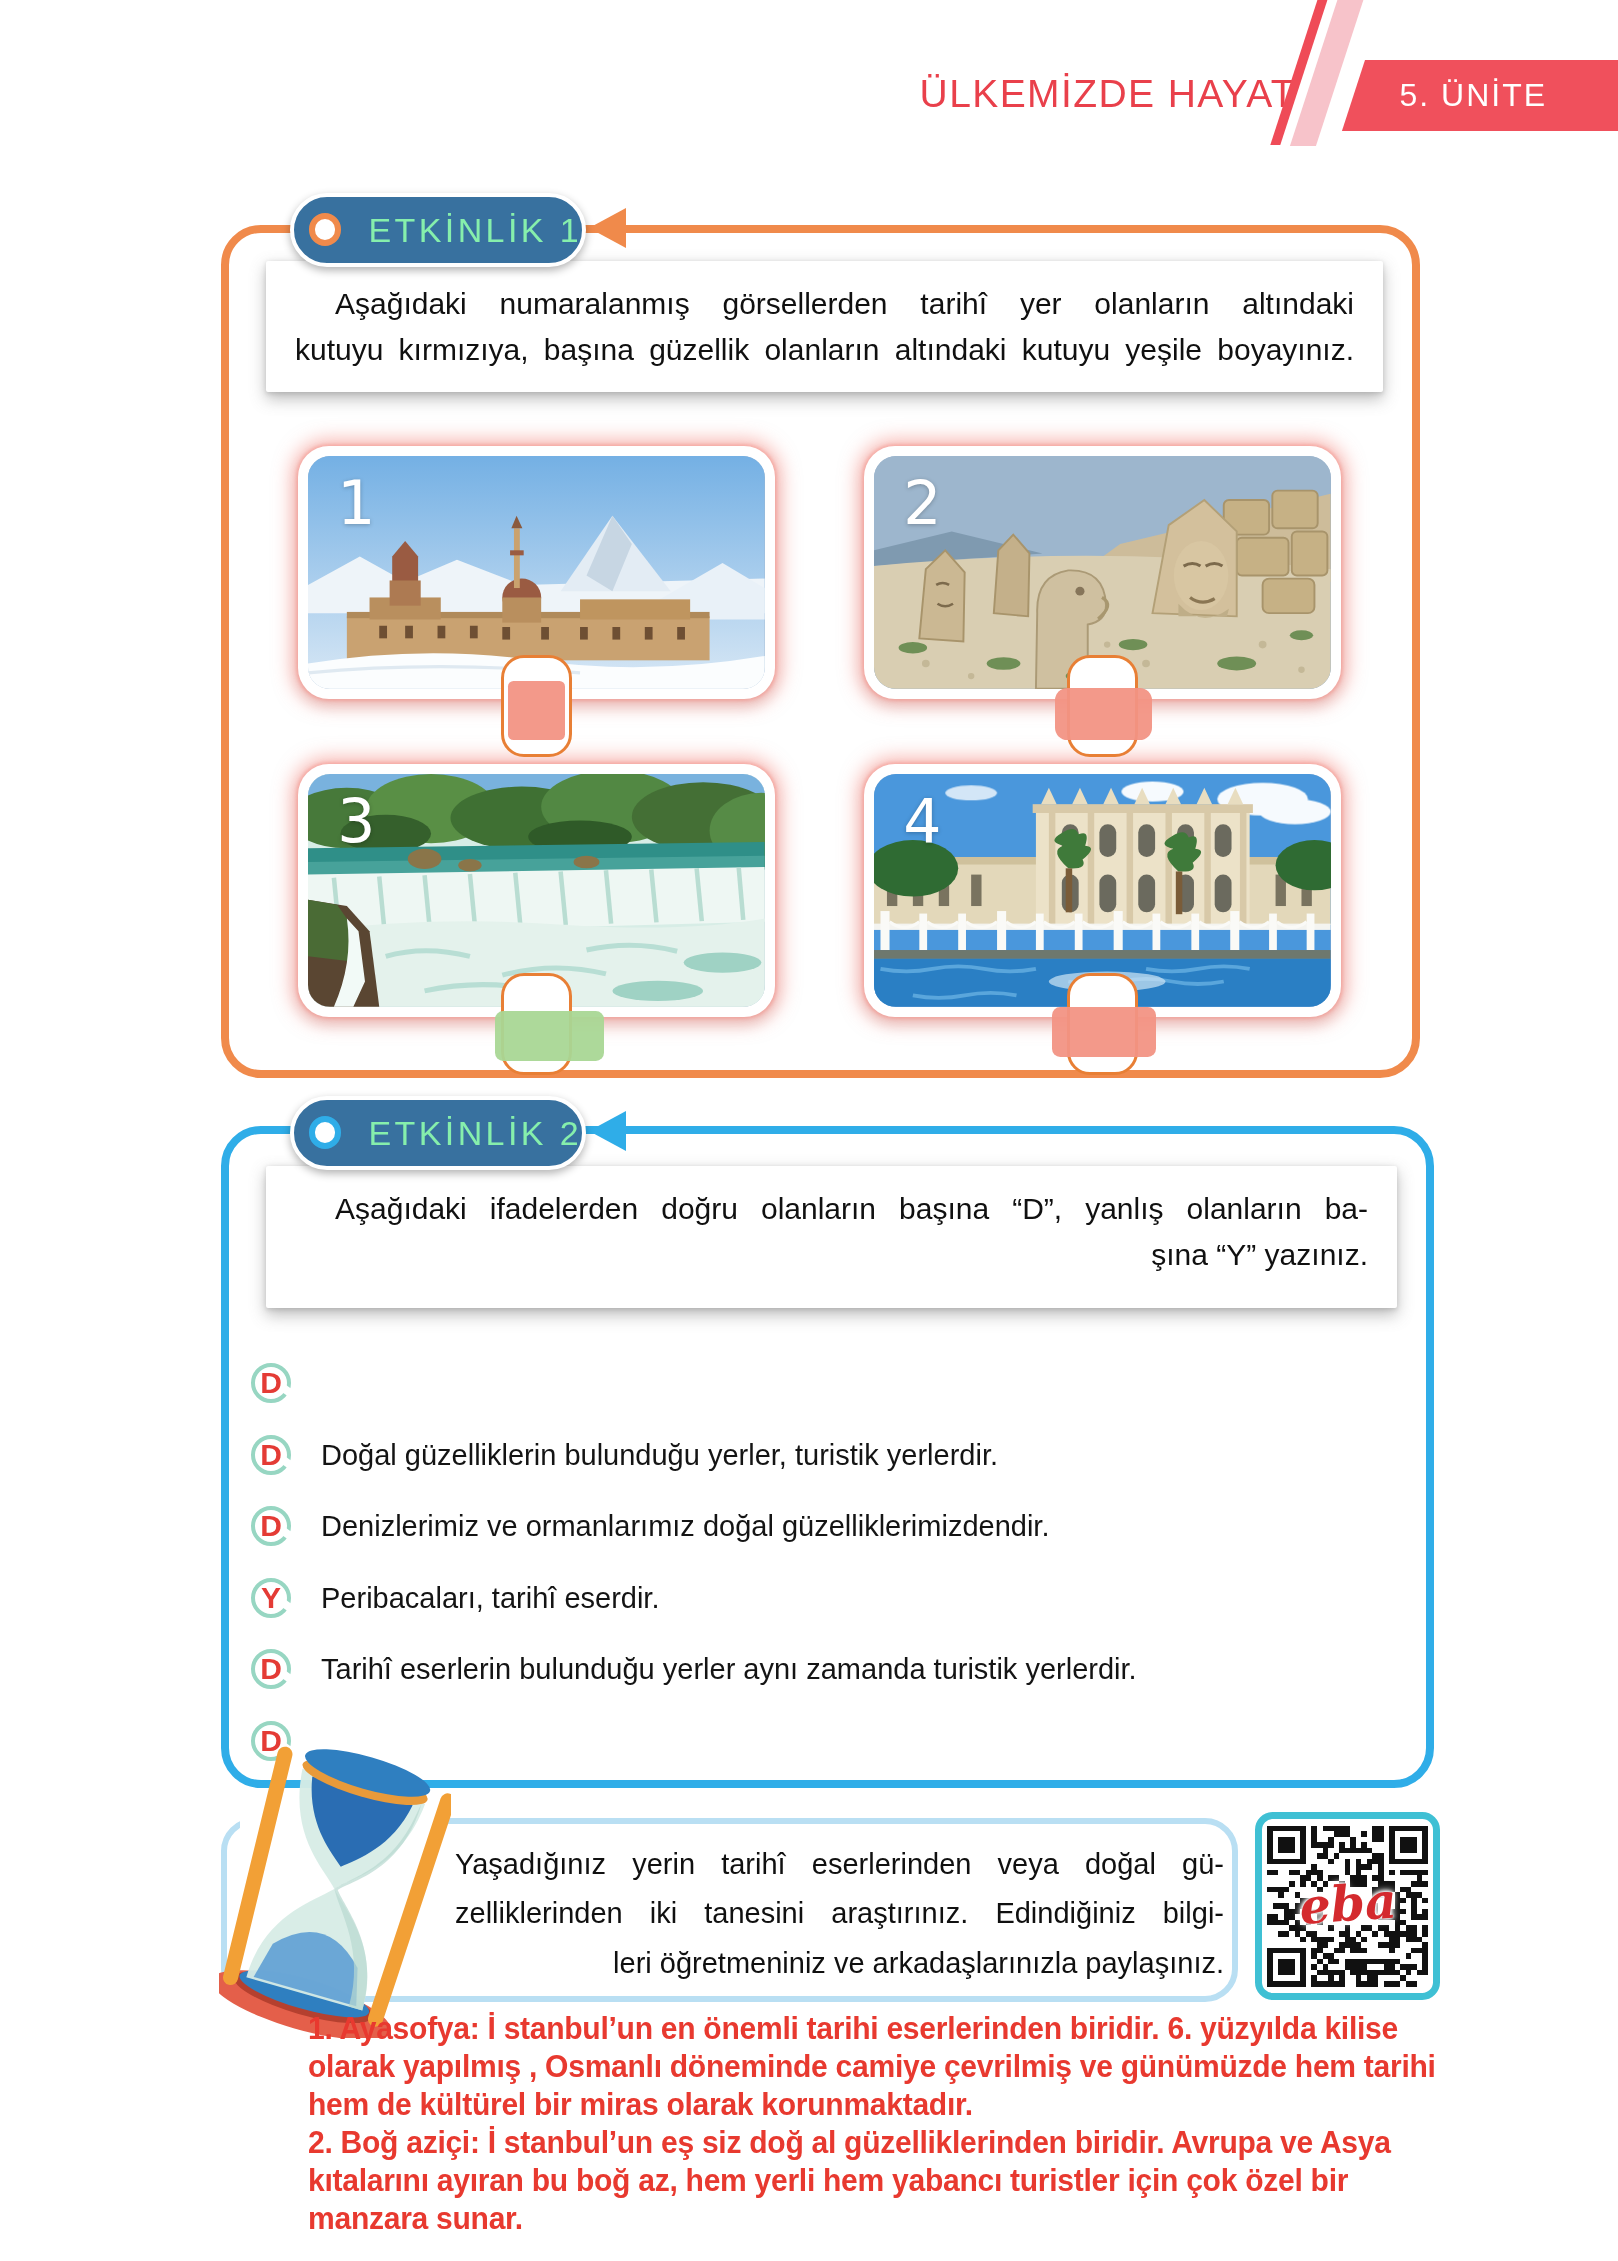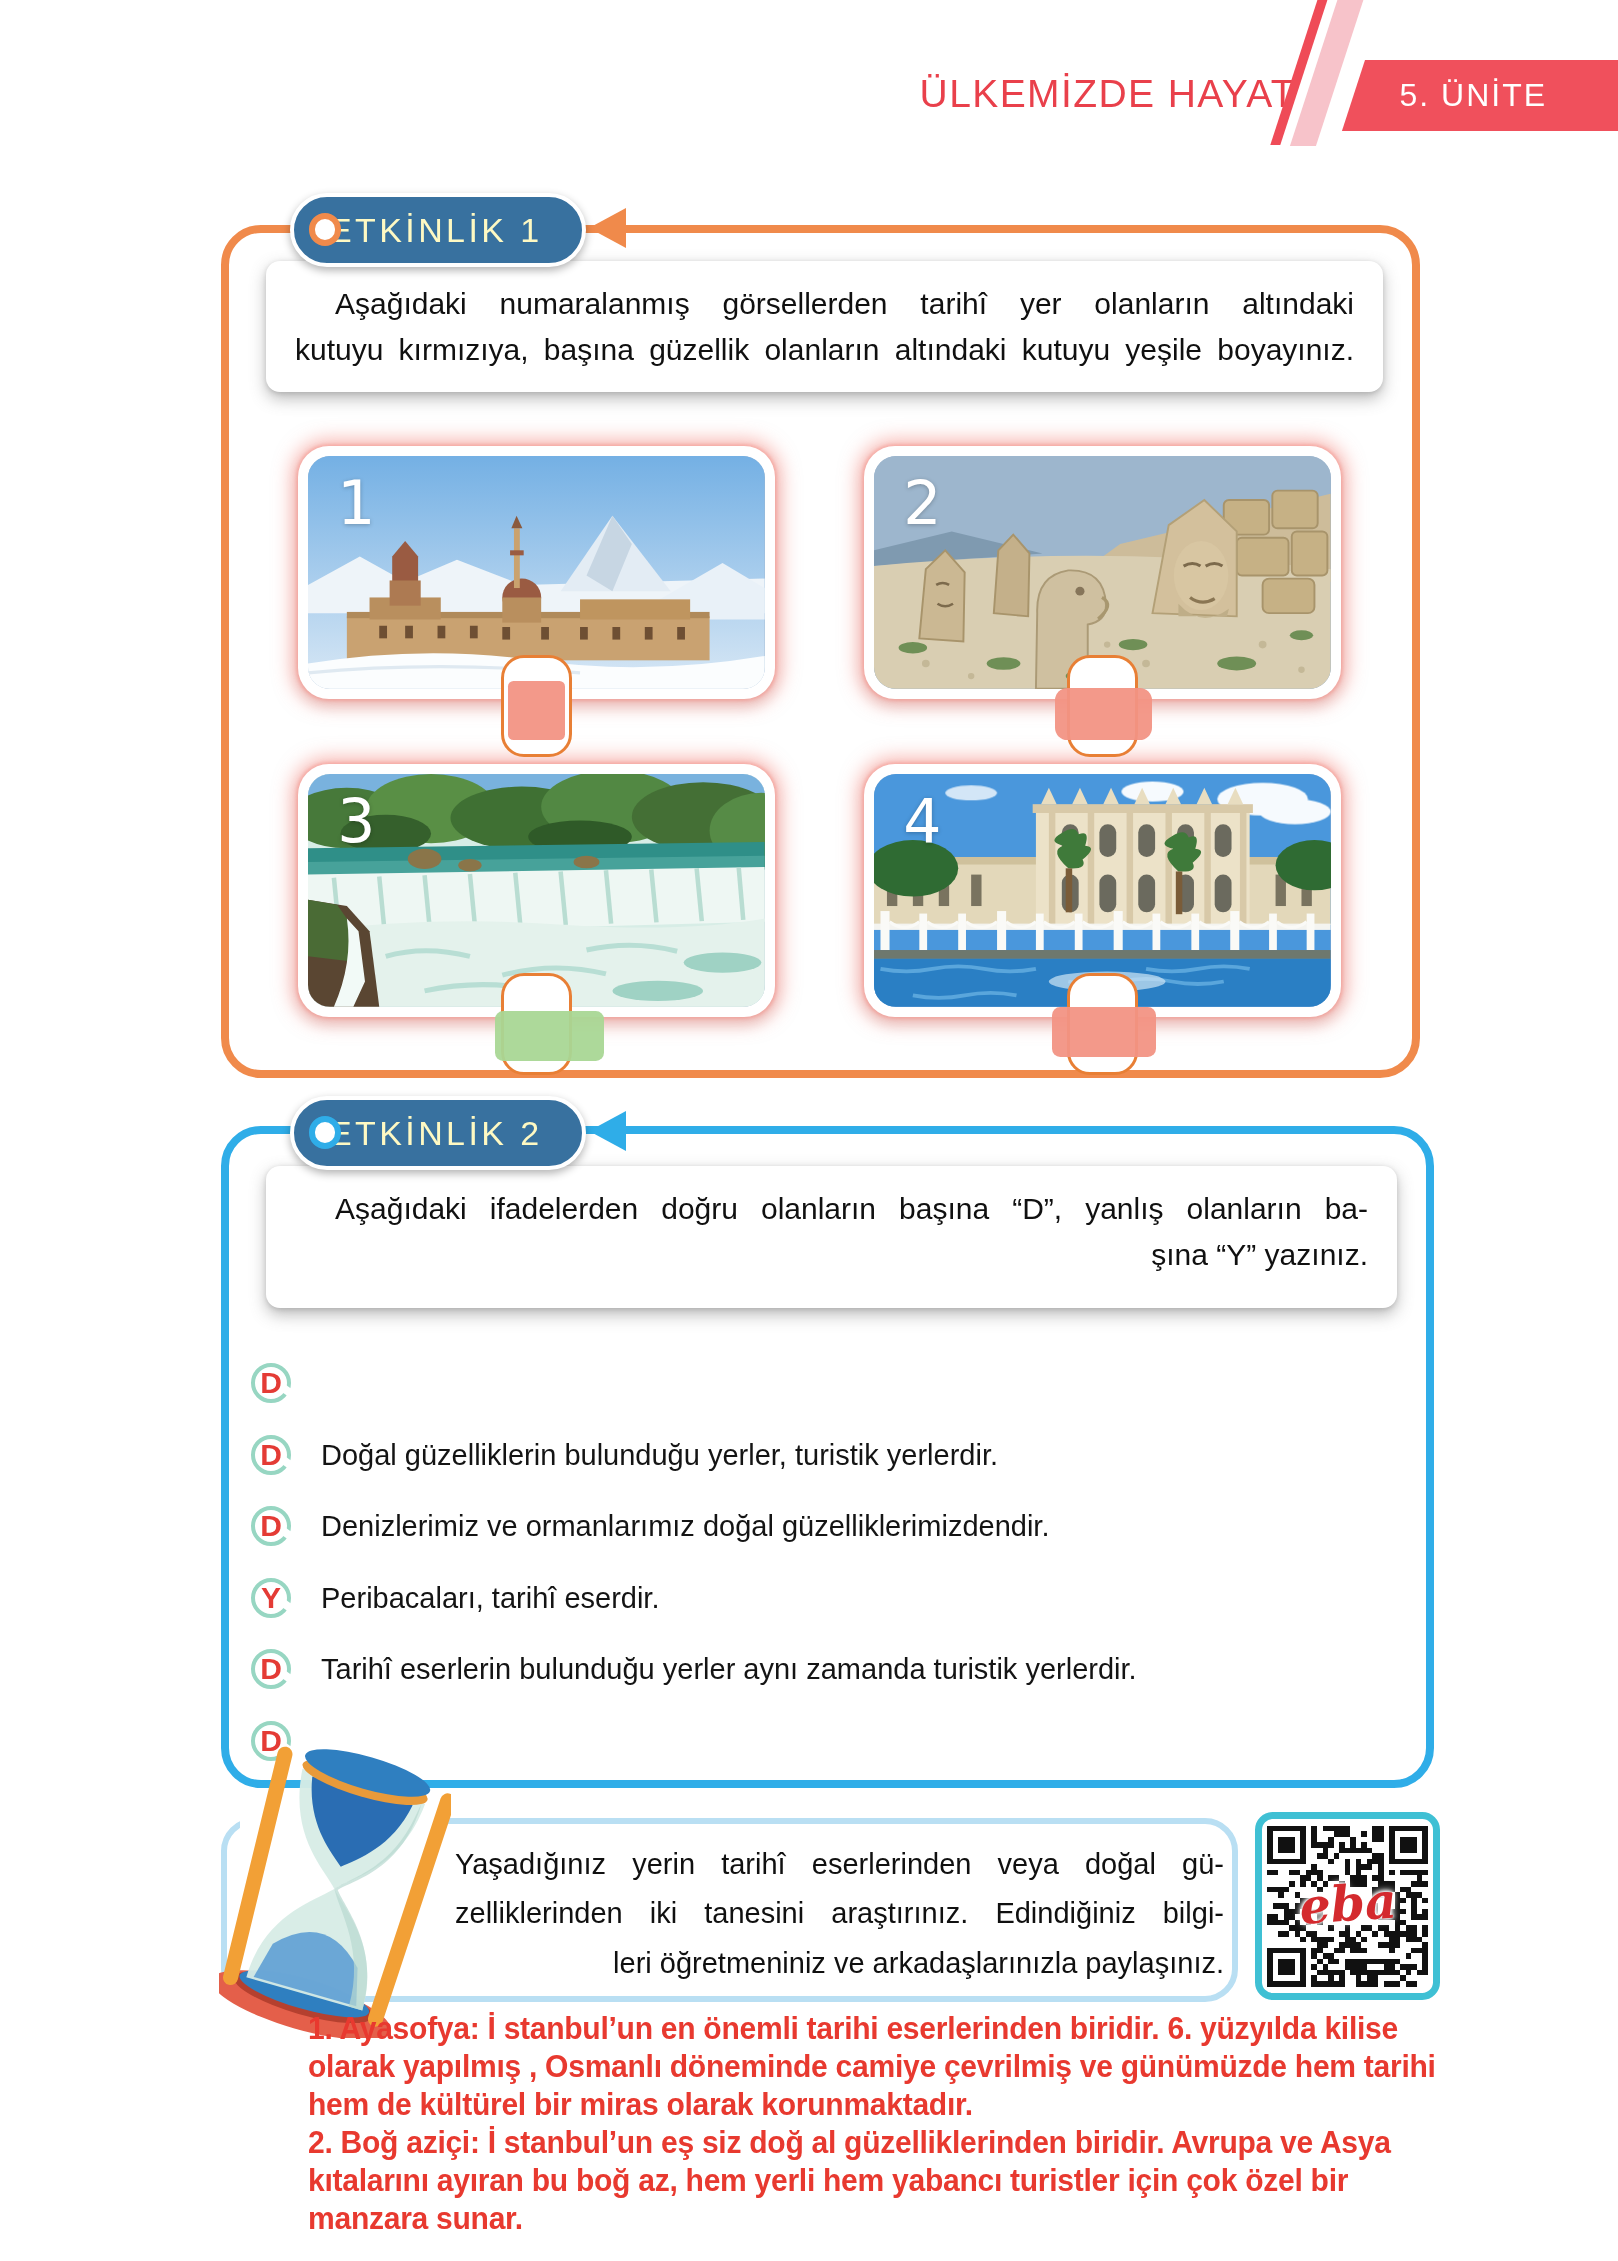--- a/index.html
+++ b/index.html
@@ -26,34 +26,34 @@
   
   .bigbox{position:absolute;box-sizing:border-box;border-radius:40px;background:transparent;}
   .box-orange{left:221px;top:225px;width:1199px;height:853px;border:8.9px solid #f08a4b;}
   .box-cyan{left:221px;top:1126px;width:1213px;height:662px;border:8.9px solid #2fade8;}
   .badge{
     position:absolute;width:296px;height:74px;box-sizing:border-box;background:#38719f;
     border:4.1px solid #fff;border-radius:37px;z-index:6;
     box-shadow:0 3.4px 8.2px rgba(0,0,0,.3);
   }
   .badge .blabel{
-    display:block;text-align:left;color:#fef9c3;font-size:34px;letter-spacing:3.4px;
+    display:block;text-align:right;color:#86efac;font-size:34px;letter-spacing:3.4px;
     line-height:66px;padding-left:35px;white-space:nowrap;font-weight:normal;
   }
   .badge .ring{
     position:absolute;left:15px;top:16.4px;width:20.4px;height:20.4px;border-radius:50%;
     background:#fff;border:6.8px solid #f08a4b;
   }
   .badge.b2 .ring{border-color:#2fade8;}
   .arrow{position:absolute;width:0;height:0;border-top:20.4px solid transparent;border-bottom:20.4px solid transparent;z-index:5;}
   .arrow.a1{left:589px;top:208px;border-right:37px solid #f08a4b;}
   .arrow.a2{left:589px;top:1111px;border-right:37px solid #2fade8;}
   
   .icard{
-    position:absolute;background:#fff;border-radius:14px;z-index:4;
+    position:absolute;background:#fff;border-radius:2px;z-index:4;
     box-shadow:0 6.8px 16.4px rgba(110,110,110,.45),0 1.4px 4.1px rgba(120,120,120,.25);
     font-size:30px;line-height:1.52;color:#101010;
   }
   .icard .pad{padding:20.4px 29px 0 29px;}
   .jline{text-align:justify;text-align-last:justify;white-space:normal;}
   .indent{padding-left:40px;}
   .lline{text-align:right;}
   
   .card{
     position:absolute;width:477px;height:253px;background:#fff;border-radius:31px;

